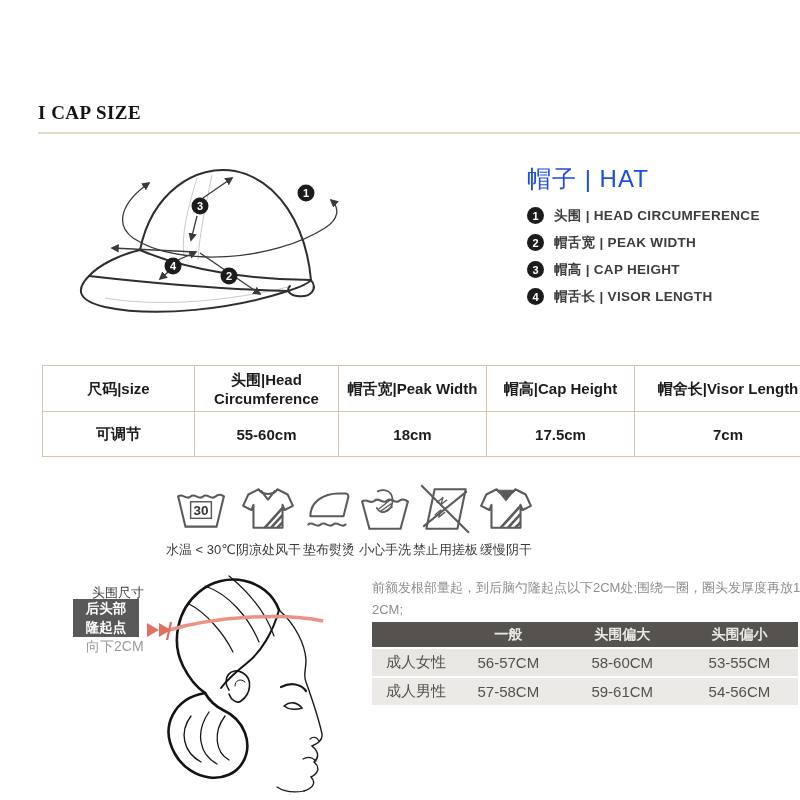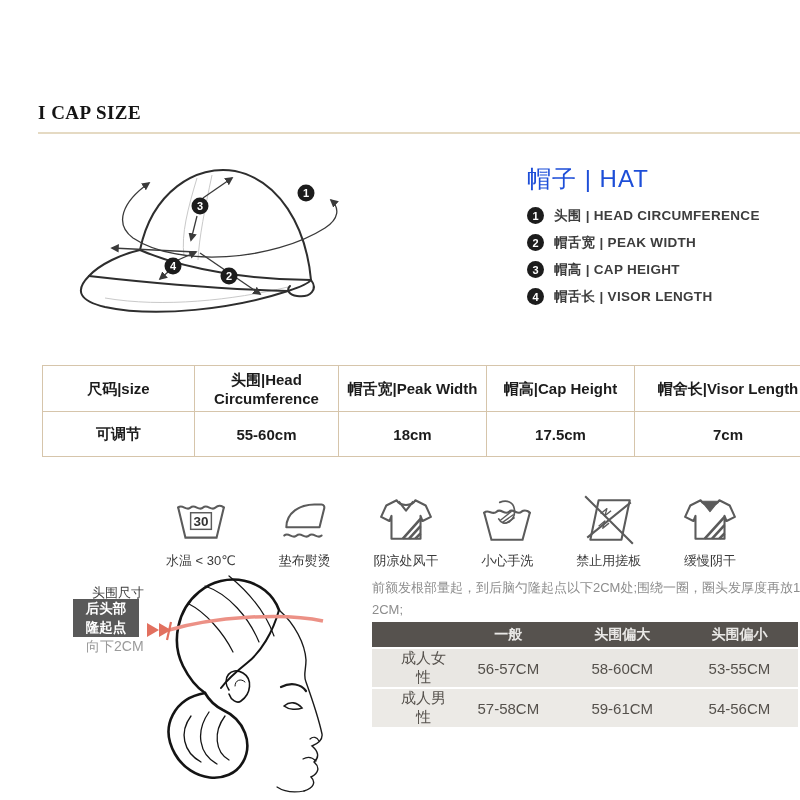--- a/index.html
+++ b/index.html
@@ -24,41 +24,41 @@
   .legend-label { font-size:13.5px; font-weight:bold; color:#3d3d3d; letter-spacing:.3px; white-space:nowrap; }
 
   
   .size-table { position:absolute; left:22px; top:365px; width:780px; border-collapse:collapse; table-layout:fixed; }
   .size-table td { border:1px solid #d6c5ab; text-align:center; vertical-align:middle;
                    font-size:15px; font-weight:bold; color:#1c1c1c; }
   .size-table tr.hd td { height:46px; line-height:19px; }
   .size-table tr.bd td { height:45px; }
 
   
-  .care-row { position:absolute; left:146px; top:492px; width:572px; display:flex; justify-content:space-between; }
+  .care-row { position:absolute; left:146px; top:481px; width:572px; display:flex; }
   .care-item { display:flex; flex-direction:column; align-items:center; }
   .care-item svg { display:block; }
   .care-label { margin-top:4px; font-size:13px; color:#3a3a3a; white-space:nowrap; }
 
   
   .m-label-size { position:absolute; left:72px; top:584px; font-size:13px; color:#404040; }
   .m-box { position:absolute; left:53px; top:599px; width:66px; height:38px; background:#595959;
            color:#fff; font-size:13.5px; font-weight:bold; text-align:center; line-height:19px; }
   .m-label-down { position:absolute; left:66px; top:638px; font-size:14px; color:#9b9b9b; }
   .head-figure { position:absolute; left:113px; top:560px; width:222px; height:234px; }
 
   .instruction { position:absolute; left:352px; top:577px; width:442px; font-size:13px; color:#8d8d8d; line-height:22px; }
 
   
   .head-table { position:absolute; left:352px; top:620px; width:426px; border-collapse:separate; border-spacing:0 2px; table-layout:fixed; }
   .head-table tr.hd td { background:#56524e; color:#e9e8e6; font-size:14px; font-weight:bold; height:25px; text-align:center; }
   .head-table tr.r1 td { background:#e9e7e3; }
   .head-table tr.r2 td { background:#eceae6; }
   .head-table tr.bd td { color:#55514c; font-size:15px; height:27px; text-align:center; }
-  .head-table td.c0 { text-align:left; padding-left:22px; font-size:14px; }
+  .head-table td.c0 { text-align:left; padding-left:7px; font-size:14px; }
 </style>
 </head>
 <body>
 
 <div class="canvas">
 
   <div class="page-title">I CAP SIZE</div>
   <div class="title-rule"></div>
 
   <svg class="cap-figure" viewBox="0 0 334 174">
@@ -155,37 +155,37 @@
           <path d="M5,15 C9,11 13,19 17,15 C21,11 25,19 29,15 C33,11 37,19 41,15 C45,11 49,15 49,15"></path>
           <rect x="17" y="20" width="20" height="16" fill="#fff" stroke-width="1.4"></rect>
         </g>
         <text x="27" y="33" text-anchor="middle" font-size="13" font-weight="bold" fill="#333" font-family="Liberation Sans, sans-serif">30</text>
       </svg>
       <div class="care-label">水温 &lt; 30℃</div>
     </div>
 
     <div class="care-item">
       <svg width="56" height="56" viewBox="0 0 54 54">
-        <g stroke="#5b5b5b" stroke-width="2" fill="none" stroke-linecap="round" stroke-linejoin="round">
-          <path d="M9,34 C9,20 22,12 36,12 L43,12 C45,12 46,14 45.5,16 L41,34 Z"></path>
-          <path d="M7,42 C11,38 15,46 19,42 C23,38 27,46 31,42 C35,38 39,46 43,42"></path>
-        </g>
-      </svg>
-      <div class="care-label">垫布熨烫</div>
-    </div>
-
-    <div class="care-item">
-      <svg width="56" height="56" viewBox="0 0 54 54">
         <g stroke="#5b5b5b" stroke-width="2" fill="none" stroke-linejoin="round">
           <path d="M18,8 L8,13 L3,24 L11,28 L13,23 L13,45 L41,45 L41,23 L43,28 L51,24 L46,13 L36,8 C33,14 21,14 18,8 Z"></path>
           <path d="M20,9 L27,18 L34,9"></path>
           <path d="M24,45 L41,26 M30,45 L41,33 M36,45 L41,40" stroke-width="2.5"></path>
         </g>
       </svg>
       <div class="care-label">阴凉处风干</div>
+    </div>
+
+    <div class="care-item">
+      <svg width="56" height="56" viewBox="0 0 54 54">
+        <g stroke="#5b5b5b" stroke-width="2" fill="none" stroke-linecap="round" stroke-linejoin="round">
+          <path d="M9,34 C9,20 22,12 36,12 L43,12 C45,12 46,14 45.5,16 L41,34 Z"></path>
+          <path d="M7,42 C11,38 15,46 19,42 C23,38 27,46 31,42 C35,38 39,46 43,42"></path>
+        </g>
+      </svg>
+      <div class="care-label">垫布熨烫</div>
     </div>
 
     <div class="care-item">
       <svg width="56" height="56" viewBox="0 0 54 54">
         <g stroke="#5b5b5b" stroke-width="2" fill="none" stroke-linecap="round">
           <path d="M5,20 L12,46 L42,46 L49,20"></path>
           <path d="M5,20 C9,16 13,23 17,19 C21,15 25,23 29,19 C33,15 37,23 41,19 C45,16 49,20 49,20"></path>
           <path d="M20,10 C27,7 33,10 34,16 C35,21 33,26 29,29 C25,31 21,30 19,26" stroke-width="1.6"></path>
           <path d="M21,27 L31,19 M23,29 L33,22 M26,30 L34,25" stroke-width="1.3"></path>
         </g>

